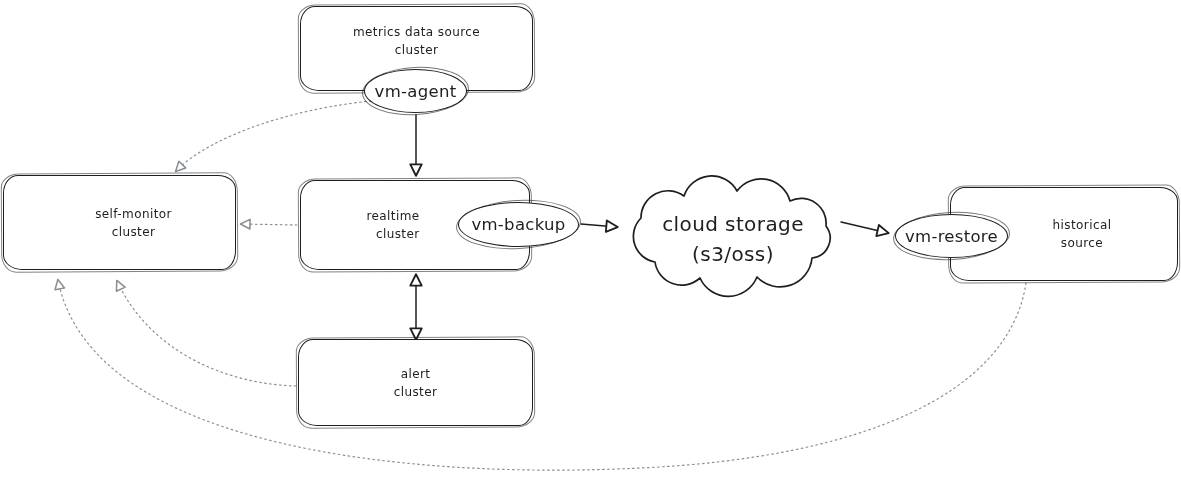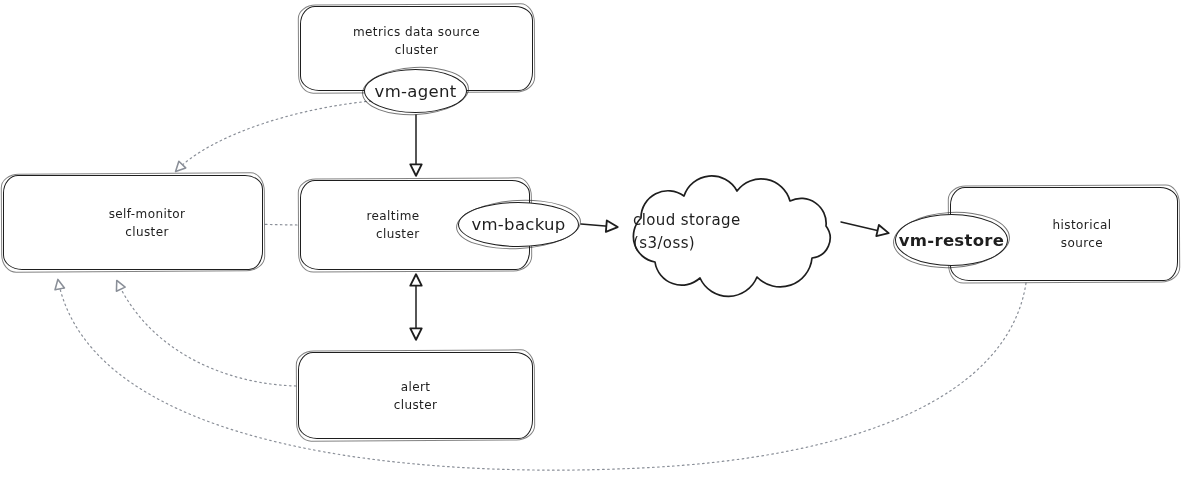--- a/index.html
+++ b/index.html
@@ -74,22 +74,22 @@
     font-size: 16.5px;
     letter-spacing: 0.3px;
     white-space: nowrap;
   }
   
   .cloud-label {
     position: absolute;
     left: 633px;
     top: 209px;
     width: 200px;
-    text-align: left;
-    font-size: 15px;
+    text-align: center;
+    font-size: 20px;
     line-height: 1.5;
     letter-spacing: 0.4px;
     white-space: pre-line;
     z-index: 2;
   }
   
   .edge-solid {
     fill: none;
     stroke: var(--stroke);
     stroke-width: 1.5;
@@ -107,30 +107,30 @@
     stroke: var(--stroke);
     stroke-width: 1.7;
     stroke-linejoin: round;
   }
   .arrowhead-dark { fill: var(--background); stroke: var(--stroke); stroke-width: 1.3; stroke-linejoin: round; }
   .arrowhead-gray { fill: var(--background); stroke: var(--muted); stroke-width: 1.3; stroke-linejoin: round; }
 
   
   #box-metrics    { left: 300px; top: 6px;   width: 233px; height: 85px; }
   #box-metrics .label { padding-bottom: 16px; }
-  #box-selfmon    { left: 3px;   top: 175px; width: 260px; height: 95px; padding-left: 28px; }
+  #box-selfmon    { left: 3px;   top: 175px; width: 233px; height: 95px; padding-left: 28px; }
   #box-realtime   { left: 300px; top: 180px; width: 230px; height: 90px; }
   #box-realtime .label { padding-right: 44px; text-align: right; }
   #box-historical { left: 950px; top: 187px; width: 228px; height: 94px; }
   #box-historical .label { padding-left: 36px; }
-  #box-alert      { left: 298px; top: 352px; width: 235px; height: 87px; }
+  #box-alert      { left: 298px; top: 339px; width: 235px; height: 87px; }
 
   #ellipse-vm-agent   { left: 364px; top: 69px;  width: 103px; height: 44px; }
   #ellipse-vm-backup  { left: 458px; top: 202px; width: 121px; height: 45px; }
-  #ellipse-vm-restore { left: 895px; top: 214px; width: 113px; height: 52px; font-weight: bold; }
+  #ellipse-vm-restore { left: 895px; top: 214px; width: 113px; height: 44px; }
 </style>
 </head>
 <body>
 
 <div class="canvas">
 
   <svg class="layer" viewBox="0 0 1181 492">
     <defs>
       <marker id="arrow-dark" viewBox="0 0 10 10" refX="8.5" refY="5" markerWidth="9.5" markerHeight="9.5" orient="auto-start-reverse">
         <path class="arrowhead-dark" d="M1,1 L9,5 L1,9 Z"></path>

